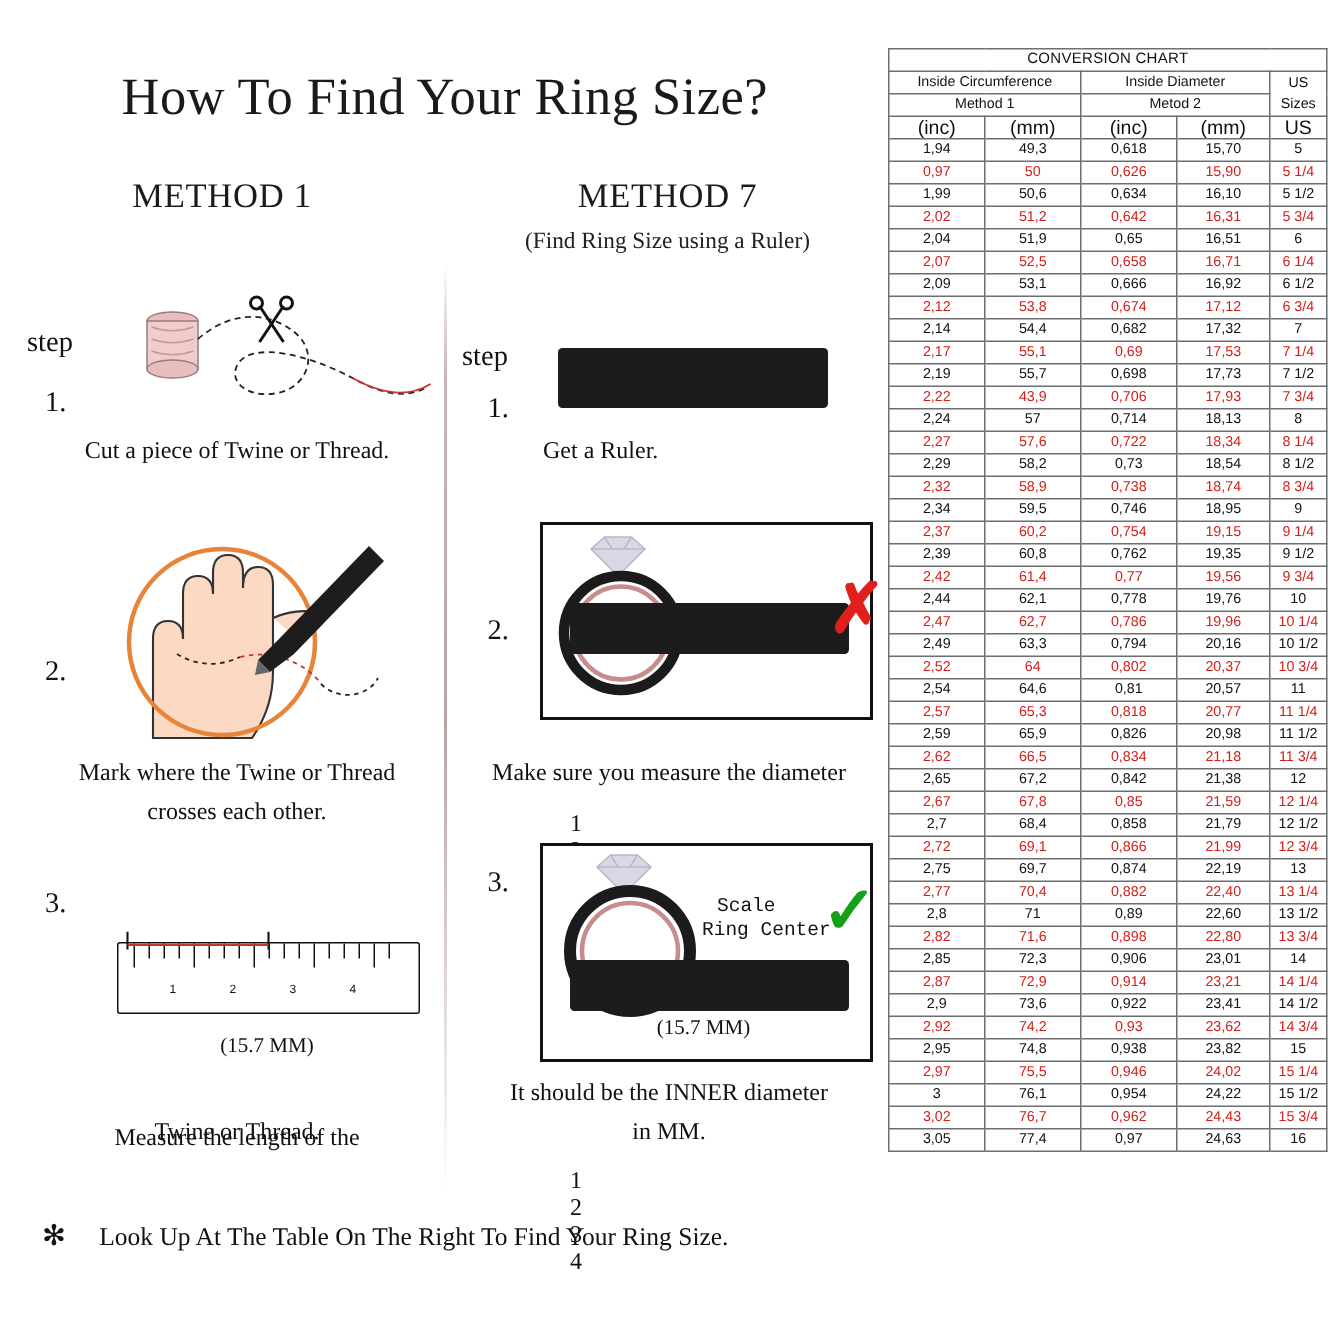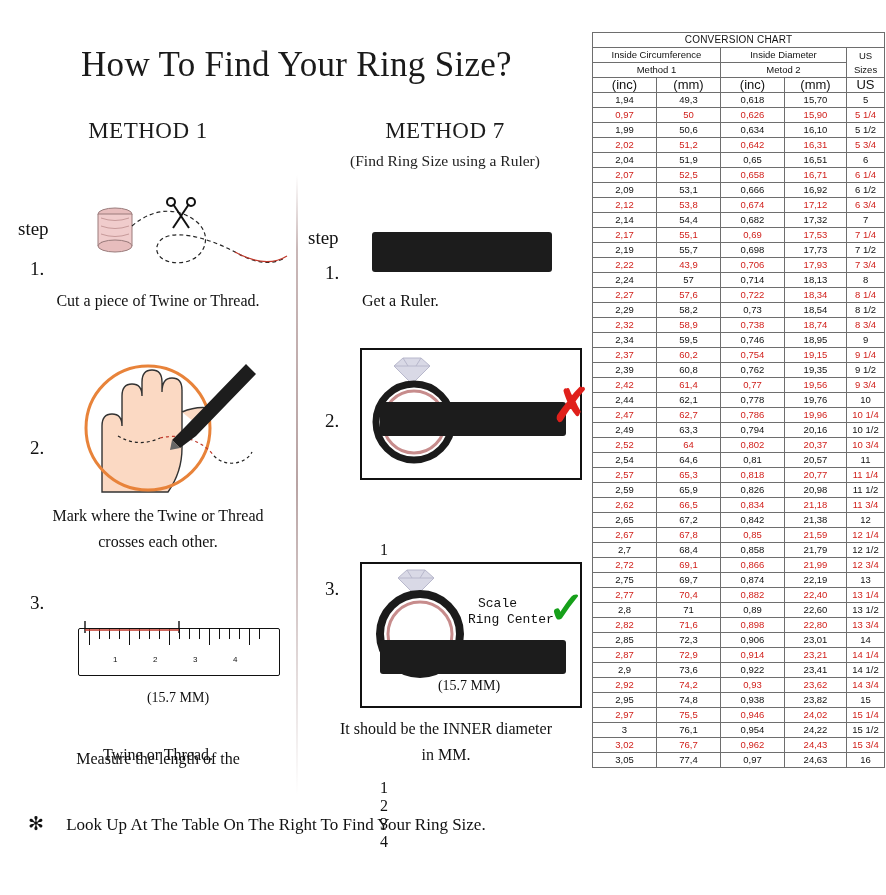--- a/index.html
+++ b/index.html
@@ -287,20 +287,21 @@
         <div class="t" style="left:145px;height:7px;"></div>
         <div class="t" style="left:154px;height:11px;"></div>
         <div class="n" style="left:30px;top:17px;">1</div>
         <div class="n" style="left:66px;top:17px;">2</div>
         <div class="n" style="left:102px;top:17px;">3</div>
         <div class="n" style="left:138px;top:17px;">4</div>
       </div>
     </div>
     <div class="redx" style="left:552px;top:382px;">✗</div>
 
+    <div class="cap" style="left:300px;top:505px;width:292px;">Make sure you measure the diameter</div>
 
     <div class="framebox" style="left:360px;top:562px;width:218px;height:142px;">
       <svg width="214" height="138" viewBox="0 0 214 138" style="position:absolute;left:0;top:0;">
         <g transform="translate(36,4)">
           <polygon points="0,10 9,2 27,2 36,10 18,28" fill="#d9d9e6" stroke="#b8b8cc" stroke-width="1"></polygon>
           <line x1="0" y1="10" x2="36" y2="10" stroke="#b8b8cc" stroke-width="1"></line>
           <line x1="9" y1="2" x2="14" y2="10" stroke="#b8b8cc" stroke-width="1"></line>
           <line x1="27" y1="2" x2="22" y2="10" stroke="#b8b8cc" stroke-width="1"></line>
         </g>
         <circle cx="58" cy="70" r="40" fill="none" stroke="#1b1b1b" stroke-width="8"></circle>

